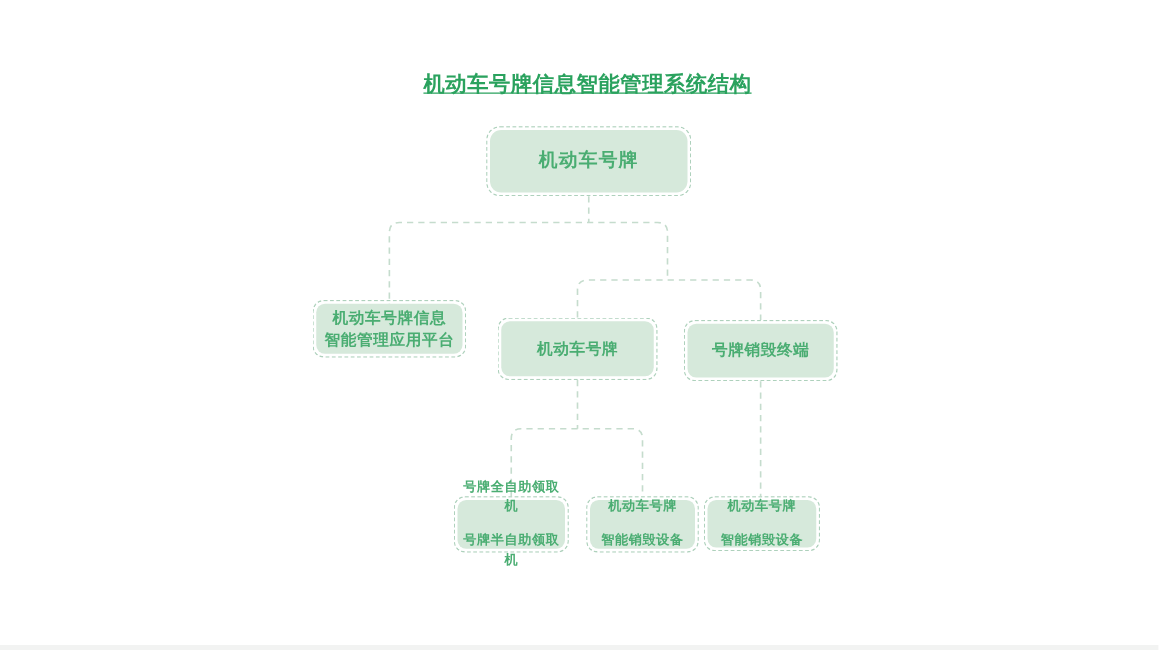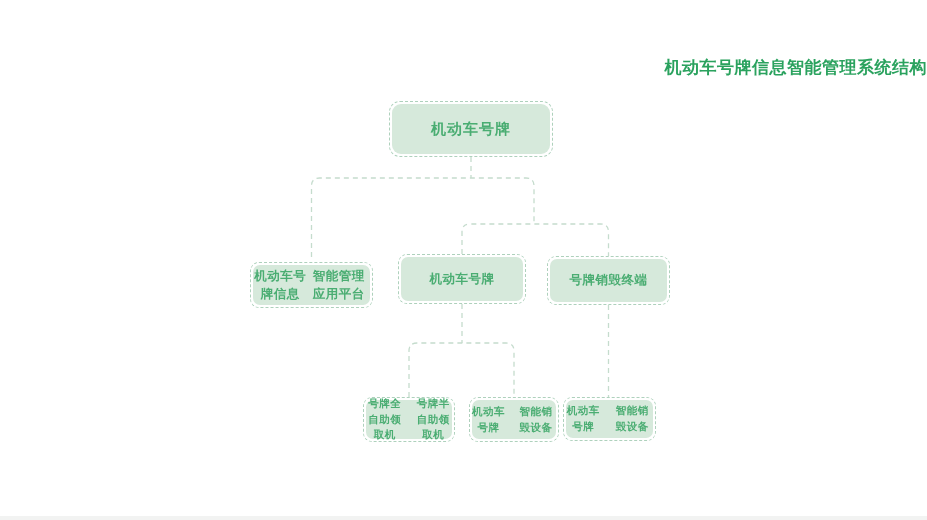--- a/index.html
+++ b/index.html
@@ -10,58 +10,59 @@
     width: 927px;
     height: 520px;
     background: #ffffff;
     overflow: hidden;
   }
   .diagram-title {
     position: absolute;
     top: 56px;
     left: 13px;
     right: 0;
-    text-align: right;
+    text-align: center;
     font-size: 17px;
     font-weight: bold;
     letter-spacing: 0.5px;
     color: #2aa25e;
+    text-decoration: underline;
   }
   svg.connectors {
     position: absolute;
     top: 0; left: 0;
     width: 927px; height: 520px;
   }
   .node {
     position: absolute;
     border: 1px dashed #aed1bc;
     border-radius: 9px;
     padding: 2px;
     background: transparent;
   }
   .node-fill {
     width: 100%;
     height: 100%;
     background: #d6e9db;
     border-radius: 7px;
     display: flex;
-    flex-direction: row;
+    flex-direction: column;
     align-items: center;
     justify-content: center;
     text-align: center;
     color: #4aad72;
     font-weight: bold;
   }
   .node.lvl1 { border-radius: 11px; }
   .node.lvl1 .node-fill { border-radius: 9px; font-size: 15px; line-height: 1.42; letter-spacing: 1px; }
   .node.lvl2 .node-fill { font-size: 12.5px; line-height: 1.45; letter-spacing: 0.5px; }
   .node.lvl3 .node-fill { font-size: 10.5px; line-height: 1.5; letter-spacing: 0.5px; gap: 11px; }
 
   .node-root        { left: 389px; top: 101px; width: 164px; height: 56px; }
-  .node-platform    { left: 250px; top: 262px; width: 123px; height: 46px; }
+  .node-platform    { left: 250px; top: 240px; width: 123px; height: 46px; }
   .node-issue       { left: 398px; top: 254px; width: 128px; height: 50px; }
   .node-destroy     { left: 547px; top: 256px; width: 123px; height: 49px; }
   .node-pickup      { left: 363px; top: 397px; width: 92px;  height: 45px; }
   .node-cabinet     { left: 469px; top: 397px; width: 90px;  height: 45px; }
   .node-destroydev  { left: 563px; top: 397px; width: 93px;  height: 44px; }
 
   .bottom-strip {
     position: absolute;
     left: 0; right: 0; bottom: 0;
     height: 4px;

